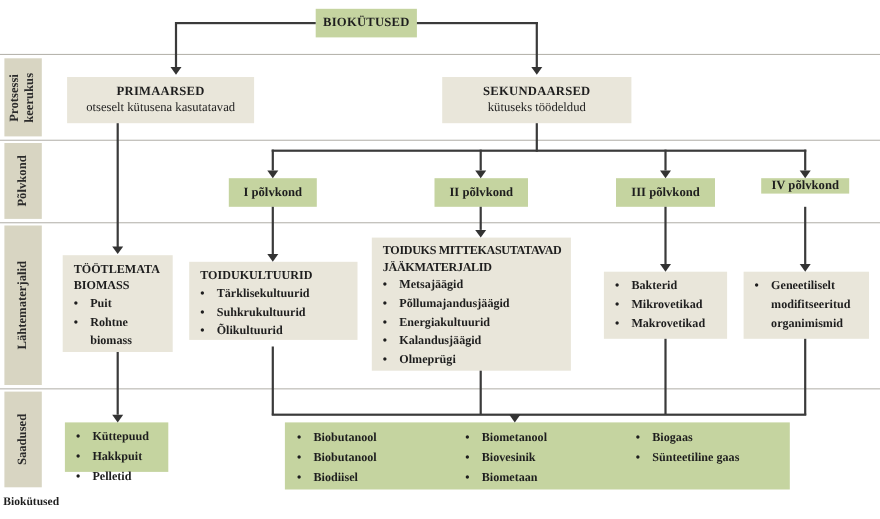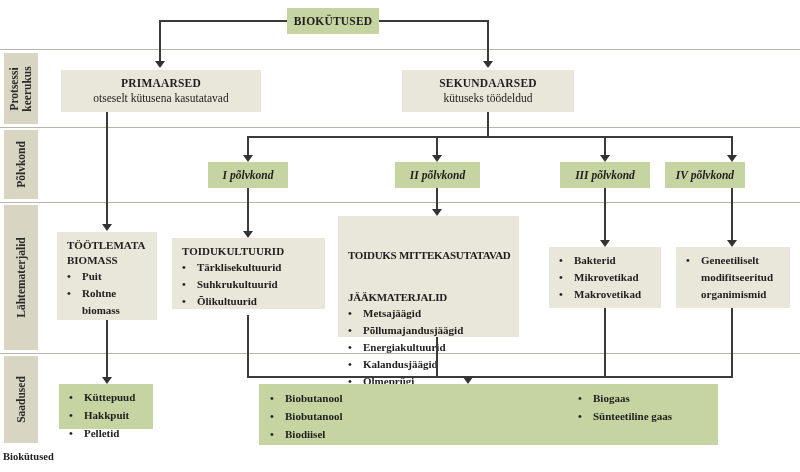--- a/index.html
+++ b/index.html
@@ -13,24 +13,24 @@
         display:flex;align-items:center;justify-content:center;}
   .vlab{transform:rotate(-90deg);text-align:center;font-weight:bold;
         font-size:11.5px;line-height:13px;white-space:nowrap;color:#2b2b2b;}
   .vlab span{display:block;}
   .box{position:absolute;box-sizing:border-box;}
   .green{background:#c5d4a0;}
   .beige{background:#e9e6da;}
   .cbox{display:flex;flex-direction:column;align-items:center;justify-content:center;text-align:center;}
   .t{font-weight:bold;font-size:11.5px;line-height:15px;letter-spacing:.2px;}
   .sub{font-weight:normal;font-size:11.5px;line-height:15px;}
-  .glabel{font-weight:bold;font-size:11.5px;font-style:italic;}
+  .glabel{font-weight:bold;font-size:11.5px;}
   .list{padding:6px 4px 4px 10px;}
   .title-line{display:block;font-weight:bold;font-size:11px;line-height:15px;white-space:nowrap;}
-  .tight{letter-spacing:-0.3px;margin-top:27px;}
+  .tight{letter-spacing:-0.3px;}
   .it{display:flex;font-weight:bold;font-size:11px;line-height:17px;}
   .it .bu{width:15px;flex:0 0 15px;text-align:left;}
   .it .bu::before{content:"\2022";}
   .it .tx{flex:1;}
   .big .it{line-height:18px;}
   .hl,.vl{position:absolute;background:#3a3a3a;}
   .hl{height:2px;}
   .vl{width:2px;}
   .ad{position:absolute;width:0;height:0;
       border-left:5px solid transparent;border-right:5px solid transparent;
@@ -65,39 +65,39 @@
 <div class="side" style="top:356px;height:87px">
   <div class="vlab">
     <span>Saadused</span>
   </div>
 </div>
 
 <div class="box green cbox" style="left:287px;top:8px;width:92px;height:26px">
   <div class="t">BIOKÜTUSED</div>
 </div>
 
-<div class="box beige cbox" style="left:61px;top:70px;width:200px;height:42px">
+<div class="box beige cbox" style="left:61px;top:70px;width:170px;height:42px">
   <div class="t">PRIMAARSED</div>
   <div class="sub">otseselt kütusena kasutatavad</div>
 </div>
 <div class="box beige cbox" style="left:402px;top:70px;width:172px;height:42px">
   <div class="t">SEKUNDAARSED</div>
   <div class="sub">kütuseks töödeldud</div>
 </div>
 
 <div class="box green cbox" style="left:208px;top:162px;width:80px;height:26px">
   <div class="glabel">I põlvkond</div>
 </div>
 <div class="box green cbox" style="left:395px;top:162px;width:85px;height:26px">
   <div class="glabel">II põlvkond</div>
 </div>
 <div class="box green cbox" style="left:560px;top:162px;width:90px;height:26px">
   <div class="glabel">III põlvkond</div>
 </div>
-<div class="box green cbox" style="left:665px;top:162px;width:80px;height:26px">
+<div class="box green cbox" style="left:692px;top:162px;width:80px;height:14px">
   <div class="glabel">IV põlvkond</div>
 </div>
 
 <div class="box beige list" style="left:57px;top:232px;width:100px;height:88px">
   <span class="title-line">TÖÖTLEMATA</span>
   <span class="title-line">BIOMASS</span>
   <div class="it">
       <span class="bu"></span>
       <span class="tx">Puit</span>
     </div>
@@ -191,20 +191,34 @@
         <span class="bu"></span>
         <span class="tx">Biobutanool</span>
       </div>
     <div class="it">
         <span class="bu"></span>
         <span class="tx">Biobutanool</span>
       </div>
     <div class="it">
         <span class="bu"></span>
         <span class="tx">Biodiisel</span>
+      </div>
+  </div>
+  <div class="col" style="left:164px;width:150px">
+    <div class="it">
+        <span class="bu"></span>
+        <span class="tx">Biometanool</span>
+      </div>
+    <div class="it">
+        <span class="bu"></span>
+        <span class="tx">Biovesinik</span>
+      </div>
+    <div class="it">
+        <span class="bu"></span>
+        <span class="tx">Biometaan</span>
       </div>
   </div>
   <div class="col" style="left:319px;width:135px">
     <div class="it">
         <span class="bu"></span>
         <span class="tx">Biogaas</span>
       </div>
     <div class="it">
         <span class="bu"></span>
         <span class="tx">Sünteetiline gaas</span>

